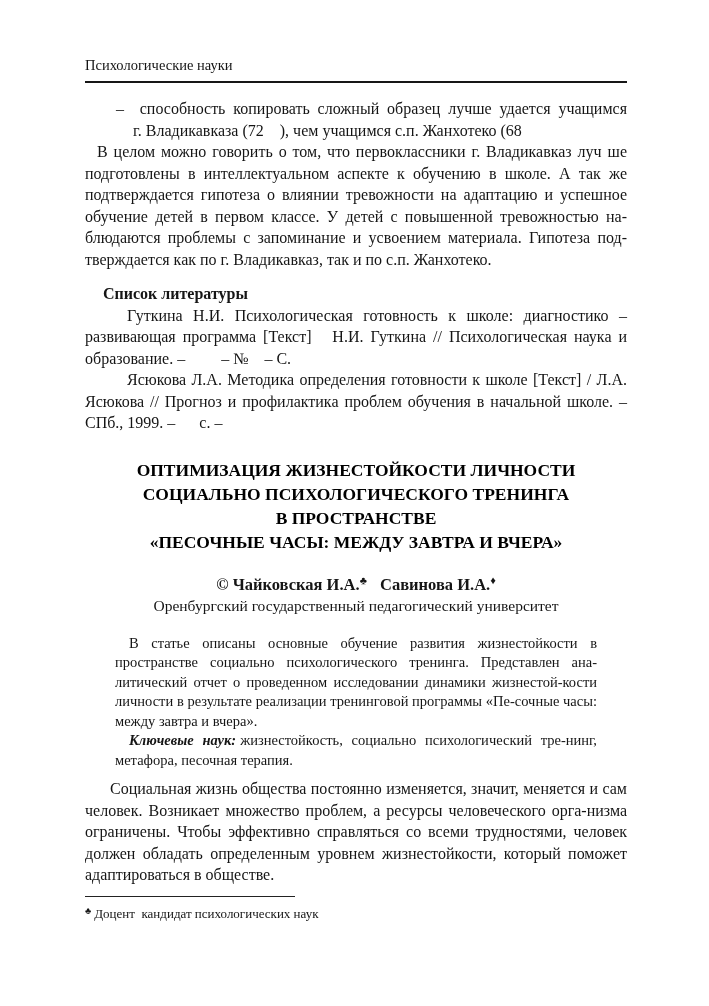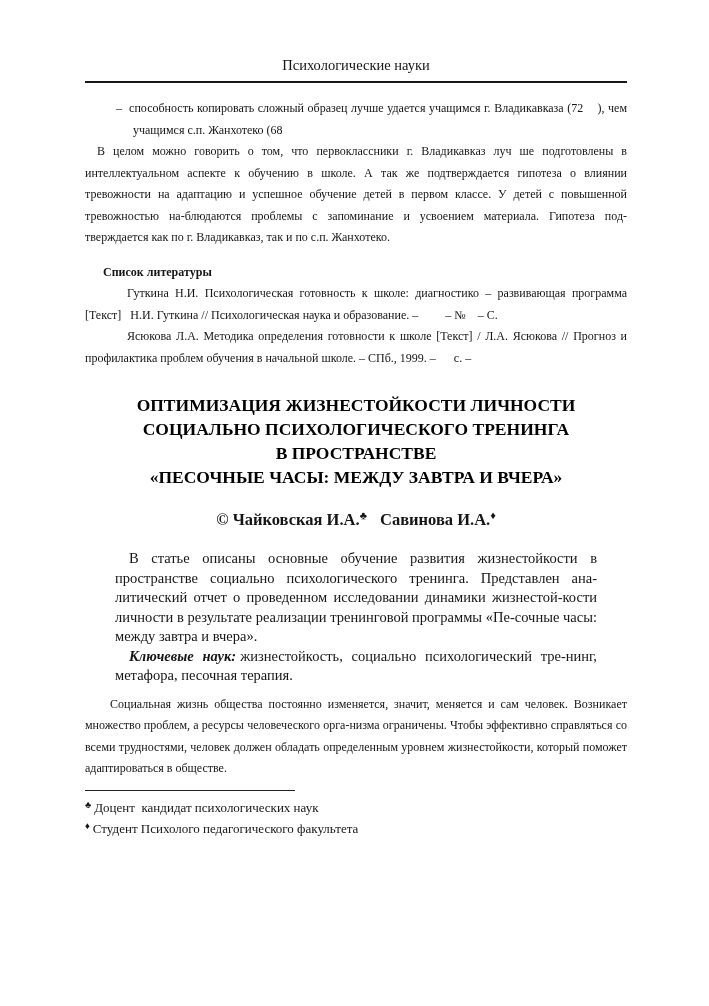--- a/index.html
+++ b/index.html
@@ -5,24 +5,24 @@
   * { margin: 0; padding: 0; box-sizing: border-box; }
   html, body { background: #ffffff; }
   body {
     width: 709px; height: 1006px;
     overflow: hidden;
     color: #151515;
     font-family: "Liberation Serif", "DejaVu Serif", serif;
   }
   .page { padding: 56px 82px 0 85px; width: 709px; height: 1006px; }
 
-  .running-head { font-size: 14.5px; line-height: 18px; text-align: center; }
+  .running-head { font-size: 14.5px; line-height: 18px; text-align: left; }
   .head-rule { height: 2px; background: #161616; margin-top: 7px; }
 
-  main p { font-size: 12px; line-height: 21.5px; text-align: justify; }
+  main p { font-size: 16px; line-height: 21.5px; text-align: justify; }
 
   .list-item { margin-top: 15px; padding-left: 48px; text-indent: -17px; }
   .para-conclusion { text-indent: 12px; }
 
   .refs-heading { margin-top: 13px; text-indent: 18px; font-weight: bold; text-align: left; }
   .ref { text-indent: 42px; }
 
   .title { margin-top: 24px; font-weight: bold; font-size: 17.5px; line-height: 24px; text-align: center; color: #000000; }
   .title span { display: block; }
 
@@ -67,28 +67,28 @@
       <span>СОЦИАЛЬНО ПСИХОЛОГИЧЕСКОГО ТРЕНИНГА</span>
       <span>В ПРОСТРАНСТВЕ</span>
       <span>«ПЕСОЧНЫЕ ЧАСЫ: МЕЖДУ ЗАВТРА И ВЧЕРА»</span>
     </h1>
 
     <p class="authors"><span>©</span>
       <span>Чайковская И.А.</span><sup class="mark">♣</sup>
       <span class="author2">Савинова И.А.</span><sup class="mark">♦</sup>
     </p>
 
+    <p class="affiliation">Оренбургский государственный педагогический университет</p>
 
     <div class="abstract">
       <p>В статье описаны основные обучение развития жизнестойкости в пространстве социально психологического тренинга. Представлен ана-литический отчет о проведенном исследовании динамики жизнестой-кости личности в результате реализации тренинговой программы «Пе-сочные часы: между завтра и вчера».</p>
       <p><span class="kw-label">Ключевые наук:</span><span>жизнестойкость, социально психологический тре-нинг, метафора, песочная терапия.</span></p>
     </div>
 
     <p class="body-para">Социальная жизнь общества постоянно изменяется, значит, меняется и сам человек. Возникает множество проблем, а ресурсы человеческого орга-низма ограничены. Чтобы эффективно справляться со всеми трудностями, человек должен обладать определенным уровнем жизнестойкости, который поможет адаптироваться в обществе.</p>
 
     <div class="fn-rule"></div>
     <div class="footnotes">
       <p><sup class="mark">♣</sup><span>Доцент&nbsp; кандидат психологических наук</span></p>
-      <p><sup class="mark">♦</sup><span>Студент Психолого&nbsp;педагогического факультета</span></p>
     </div>
 
   </main>
 </div>
 
 </body></html>

